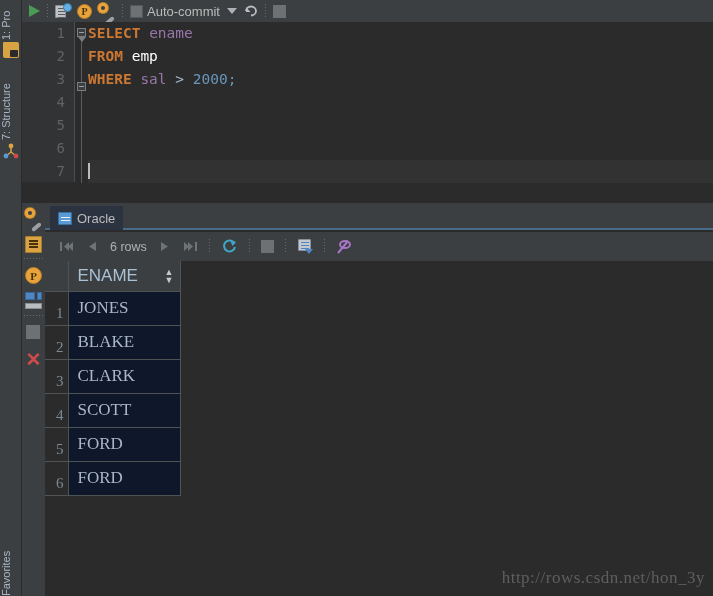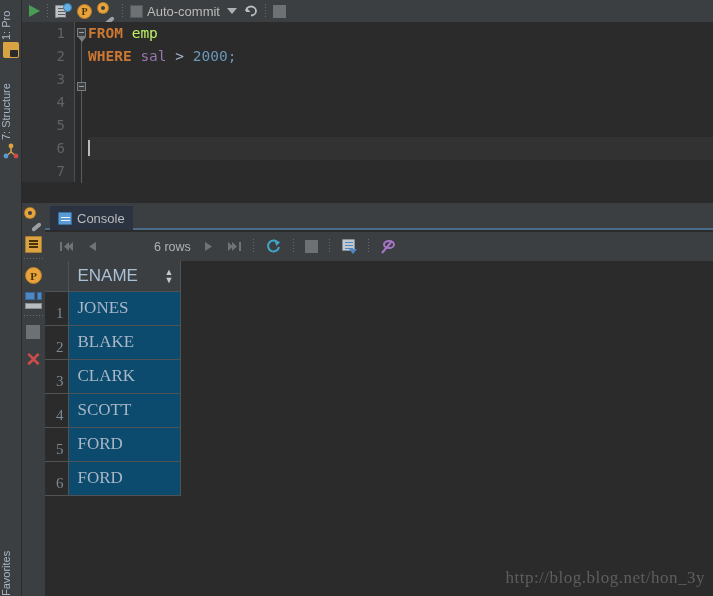--- a/index.html
+++ b/index.html
@@ -138,21 +138,21 @@
     position:absolute; left:6px; top:15px; width:1px; height:146px; background:#5a5d60;
   }
   .code {
     position: absolute; left: 66px; top: 0; right: 0; height: 160px;
     font-family: "DejaVu Sans Mono", monospace; font-size: 14.5px;
   }
   .cline { height: 23px; line-height: 23px; white-space: pre; }
   .cline.cur { background: #323232; }
   .kw  { color: #cc7832; font-weight: bold; }
   .col { color: #9876aa; }
-  .tbl { color: #bef264; }
+  .tbl { color: #ffffff; }
   .num { color: #6897bb; text-align: center; }
   .op  { color: #a9b7c6; }
   .caret {
     display:inline-block; width:2px; height:16px; background:#bbbbbb;
     vertical-align:-3px;
   }
 
   
   .console-title {
     position: absolute; left: 22px; top: 182px; width: 691px; height: 21px;
@@ -218,21 +218,21 @@
   .tab-x { color: #9a9a9a; font-size: 13px; margin-left: 3px; }
 
   
   .res-tb {
     position: absolute; left: 45px; top: 232px; width: 668px; height: 29px;
     background: #3c3f41; display: flex; align-items: center; padding-left: 8px;
   }
   .rt-item { height:29px; display:flex; align-items:center; padding:0 6px; }
   .rt-sep { width:1px; height:15px; margin:0 5px;
     background: repeating-linear-gradient(to bottom,#6a6a6a 0 1px,transparent 1px 3px); }
-  .rows-lbl { color:#b0b0b0; font-size:12.5px; padding:0 6px;margin-left:44px; }
+  .rows-lbl { color:#b0b0b0; font-size:12.5px; padding:0 6px; }
   .nav-ic { color:#6e7376; }
   .stop2 { width:13px;height:13px;background:#6e7174; }
   .export-ic { position:relative; width:16px; height:15px; }
   .export-ic .body{position:absolute;left:1px;top:0;width:13px;height:12px;
     background:#c3c9cf;border:1px solid #8a9098;border-radius:1px;}
   .export-ic .body::after{content:"";position:absolute;left:2px;top:2px;width:8px;height:1px;
     background:#4f87c4;box-shadow:0 3px 0 #4f87c4,0 6px 0 #4f87c4;}
   .export-ic .arr{position:absolute;right:0;bottom:0;width:0;height:0;
     border-left:4px solid transparent;border-right:4px solid transparent;border-top:5px solid #4f87c4;}
 
@@ -262,21 +262,21 @@
     color: #7d8a96; font-size: 15px;
     font-family: "Liberation Serif", serif;
     border-right: 1px solid #4f5356; border-bottom: 1px solid #4f5356;
     background: #2b2b2b; vertical-align: bottom; padding-bottom: 3px;
   }
   .rgrid td.cval {
     width: 112px; height: 34px; padding-left: 9px;
     color: #a9b7c6; font-size: 17px;
     font-family: "Liberation Serif", serif;
     border-right: 1px solid #4f5356; border-bottom: 1px solid #4f5356;
-    background: #0c4a6e; vertical-align: middle;
+    background: #0f172a; vertical-align: middle;
   }
 
   
   .watermark {
     position: absolute; right: 8px; bottom: 8px;
     color: #5e5e5e; font-size: 17px;
     font-family: "Liberation Serif", serif; letter-spacing: 0.5px;
   }
 </style>
 </head>
@@ -356,20 +356,21 @@
       <div class="gline">5</div>
       <div class="gline">6</div>
       <div class="gline">7</div>
     </div>
     <div class="fold-col">
       <div class="fold-line"></div>
       <div class="fold-mark fold-top"></div>
       <div class="fold-mark fold-bot"></div>
     </div>
     <div class="code">
+      <div class="cline"><span class="kw">SELECT</span><span class="op"> </span><span class="col">ename</span></div>
       <div class="cline"><span class="kw">FROM</span><span class="op"> </span><span class="tbl">emp</span></div>
       <div class="cline"><span class="kw">WHERE</span><span class="op"> </span><span class="col">sal</span><span class="op"> &gt; </span><span class="num">2000</span><span class="num">;</span></div>
       <div class="cline"></div>
       <div class="cline"></div>
       <div class="cline"></div>
       <div class="cline cur"><span class="caret"></span></div>
     </div>
   </div>
 
 
@@ -389,21 +390,21 @@
         <div class="b3"></div>
     </div>
     <div class="sc-dots" style="top:112px;"></div>
     <div class="side-ic sq-ic" style="top:122px;"></div>
     <div class="side-ic x-ic" style="top:148px;">✕</div>
   </div>
 
   <div class="tabs">
     <div class="tab tab-output">
       <span class="out-ic"></span>
-      <span>Console</span>
+      <span>Oracle</span>
     </div>
   </div>
 
   <div class="res-tb">
     <div class="rt-item">
       <svg class="nav-ic" width="15" height="13" viewBox="0 0 15 13">
         <rect x="1" y="2" width="2" height="9" fill="#6e7376"></rect>
         <path d="M10 2 L10 11 L5 6.5 Z" fill="#6e7376"></path>
         <path d="M14 2 L14 11 L9 6.5 Z" fill="#6e7376"></path>
       </svg>
@@ -486,15 +487,15 @@
           <td class="cval">FORD</td>
         </tr>
         <tr>
           <td class="cnum">6</td>
           <td class="cval">FORD</td>
         </tr>
       </tbody>
     </table>
   </div>
 
-  <div class="watermark">http://blog.blog.net/hon_3y</div>
+  <div class="watermark">http://rows.csdn.net/hon_3y</div>
 
 </div>
 
 </body></html>

